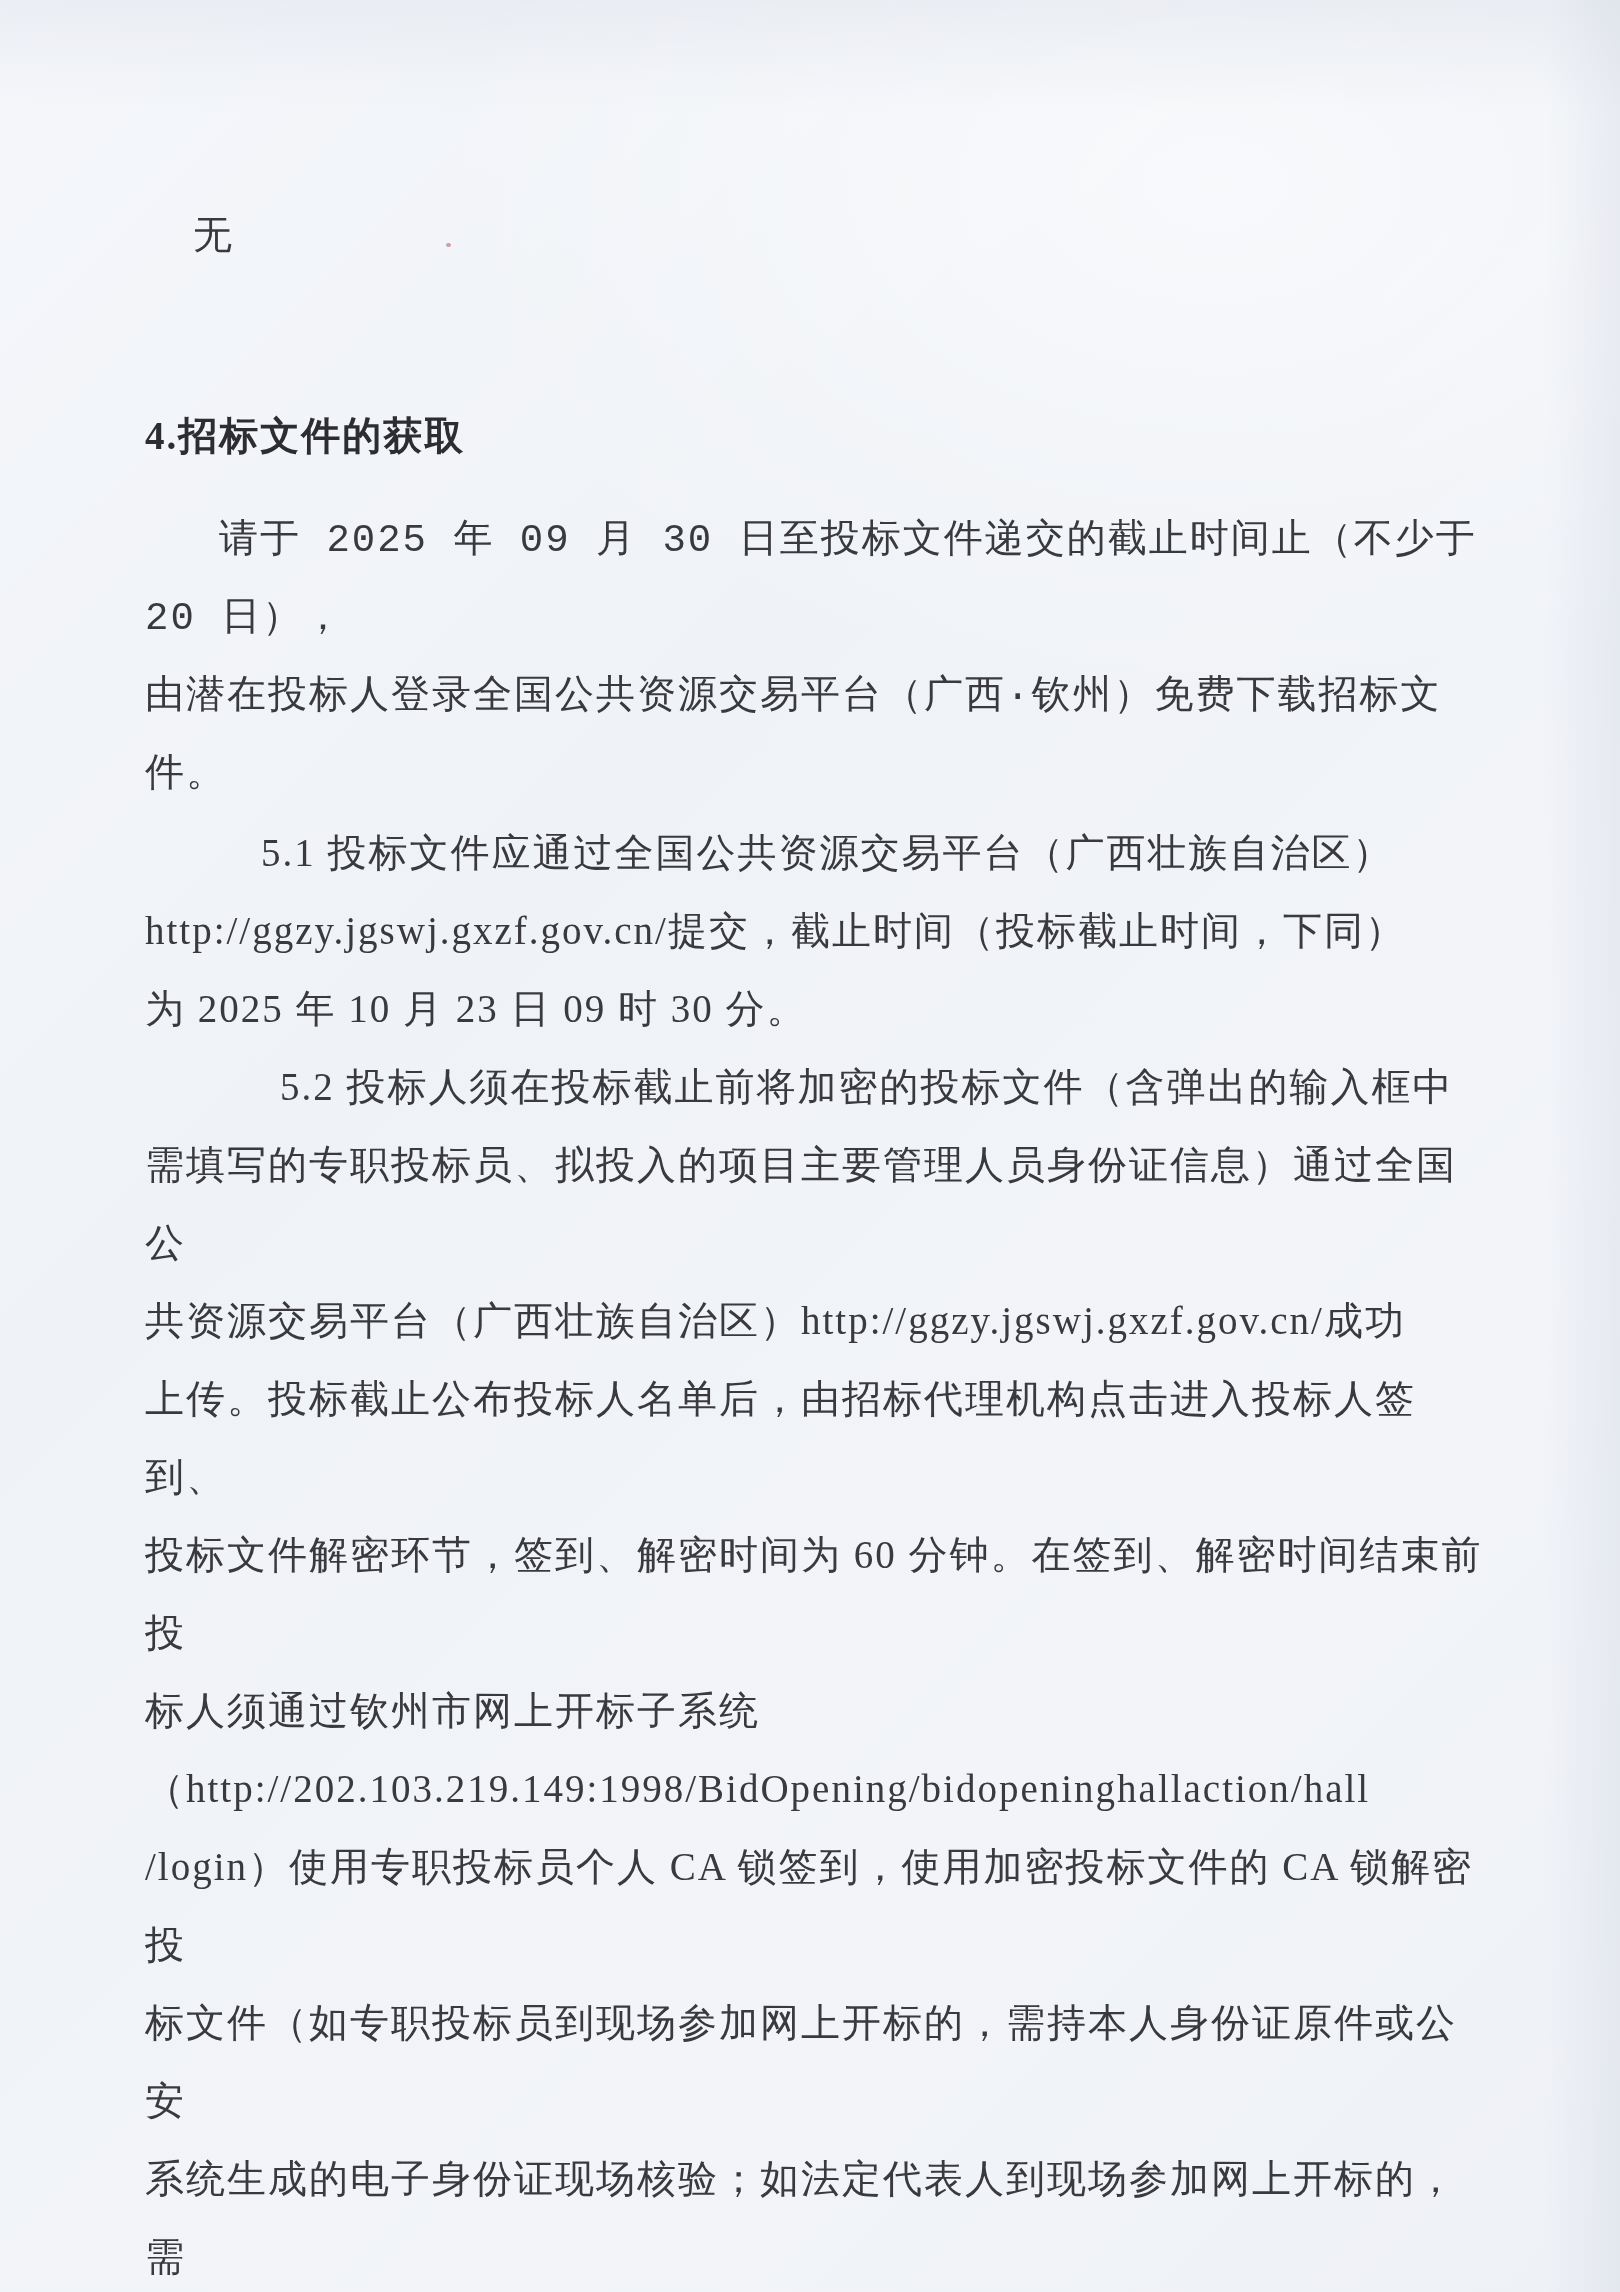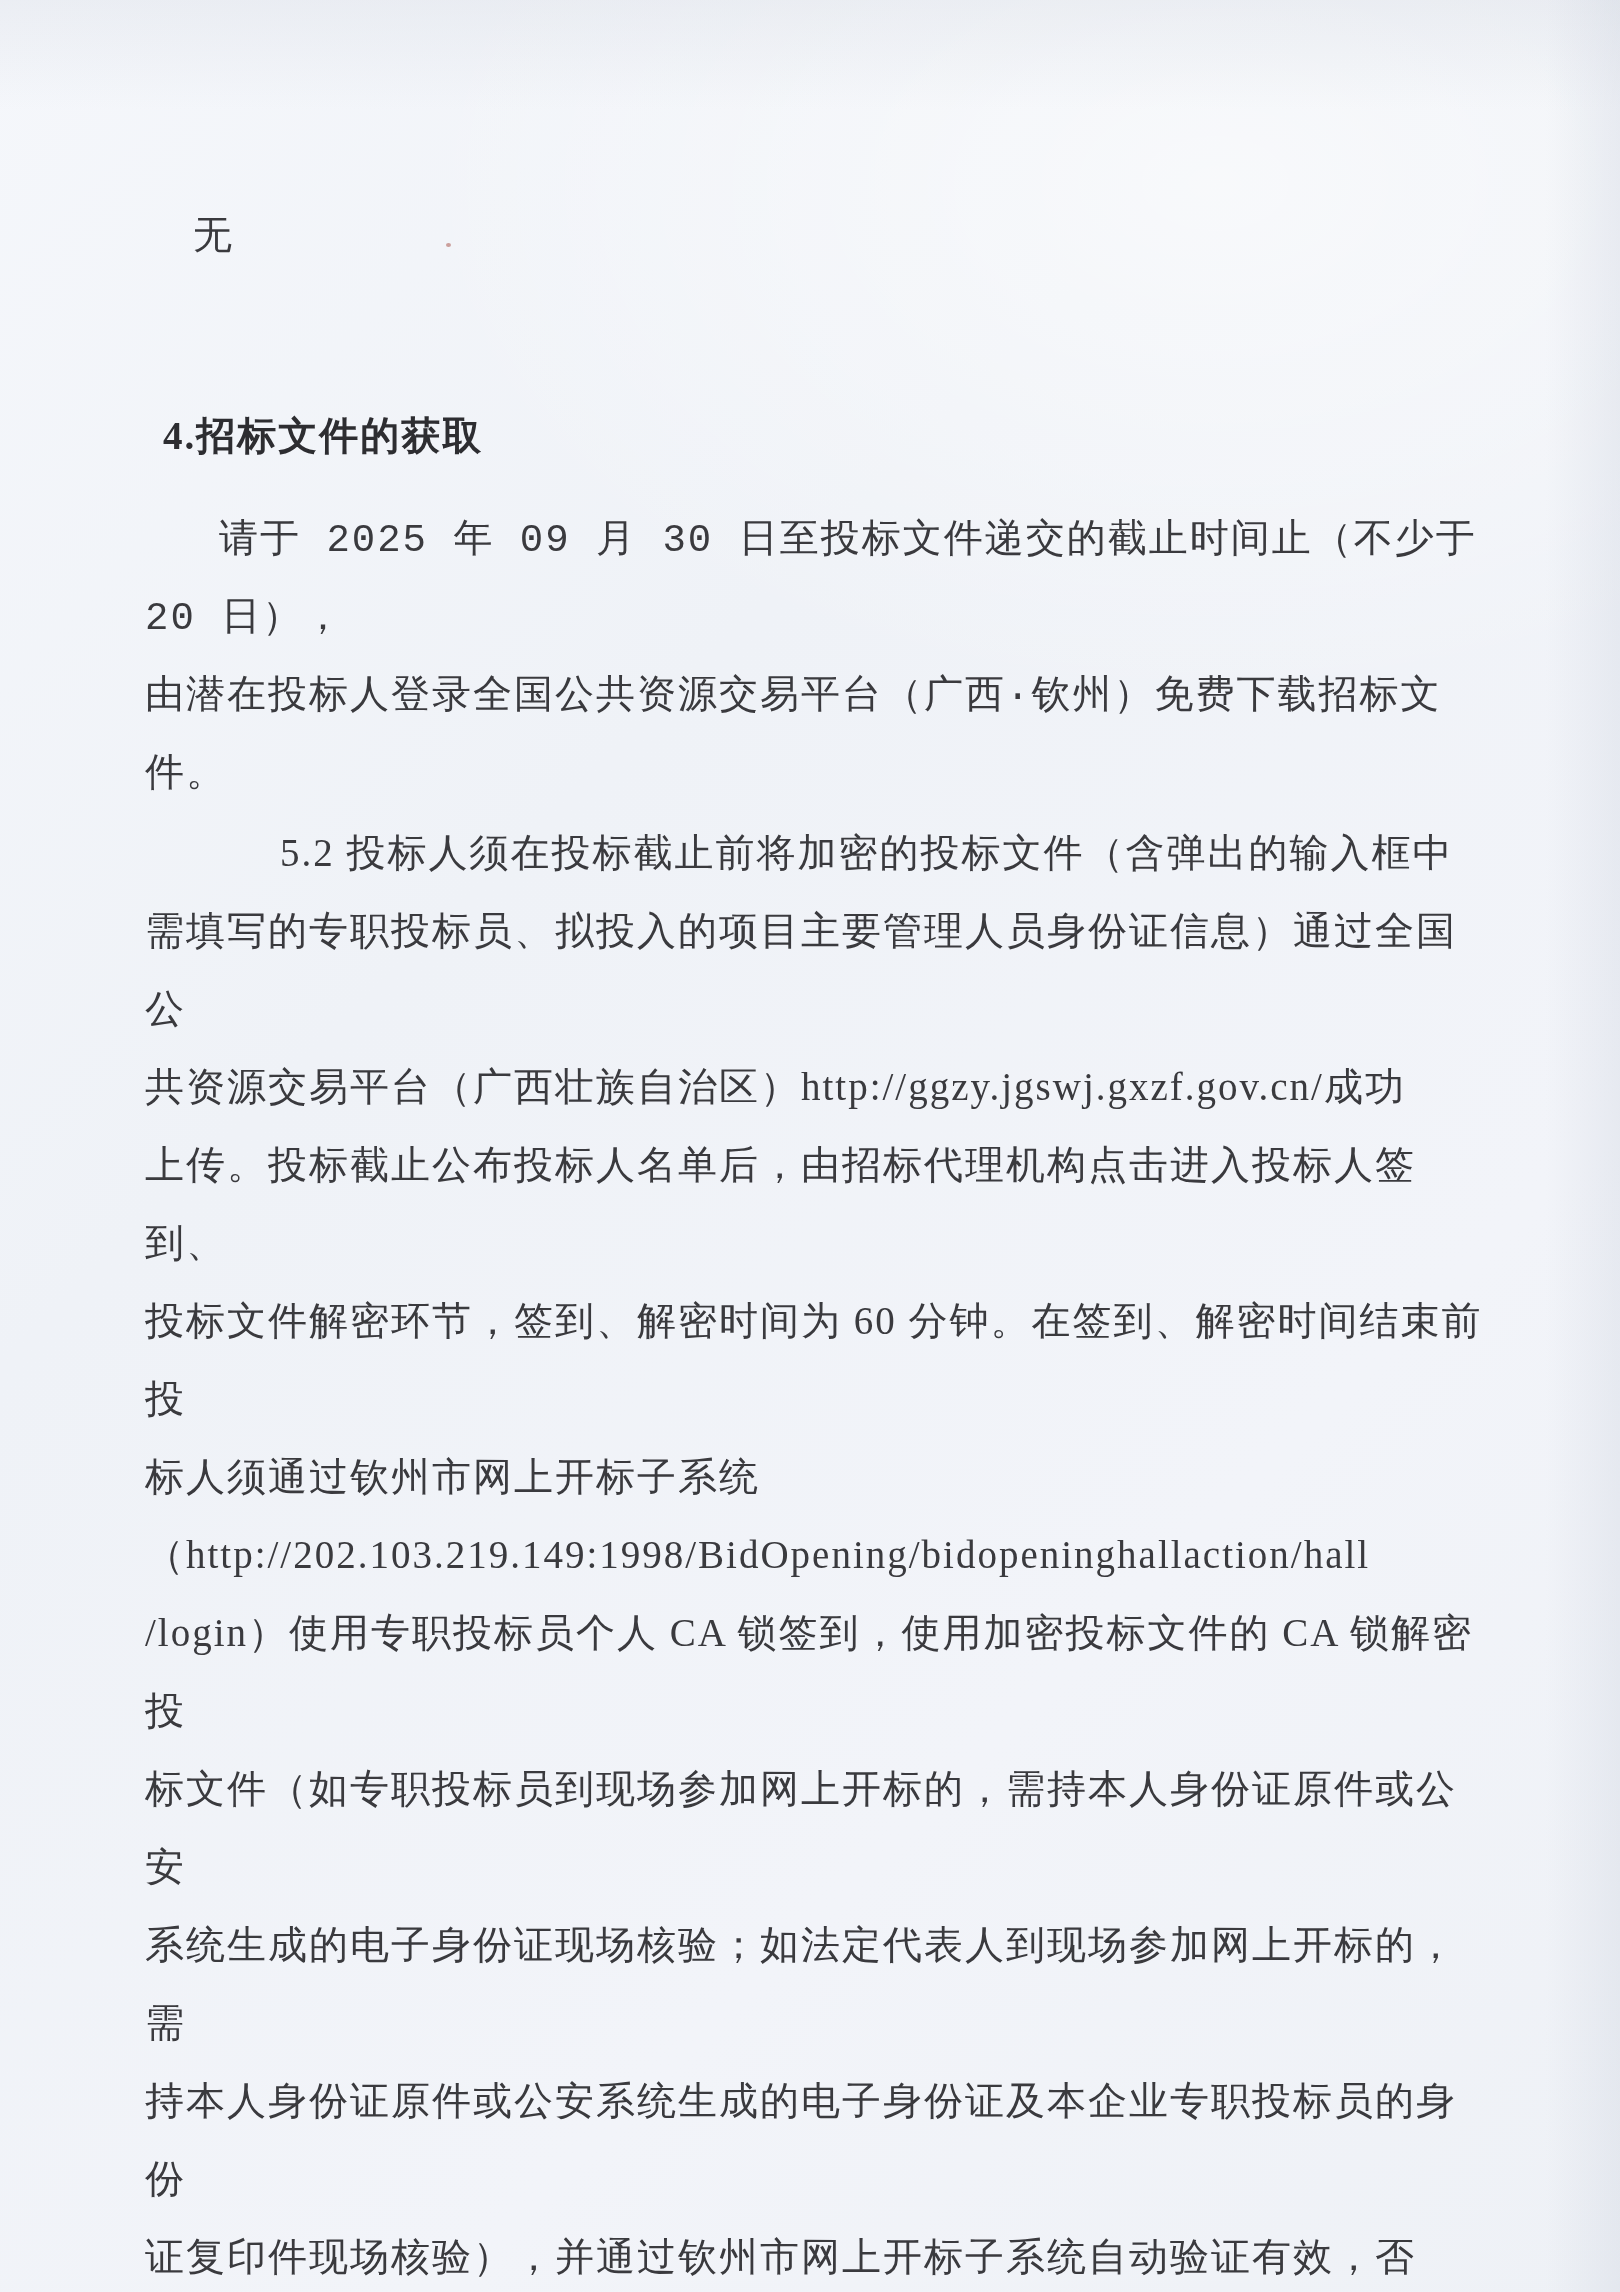--- a/index.html
+++ b/index.html
@@ -44,21 +44,21 @@
     white-space: pre-wrap;
     word-break: break-all;
   }
   .note {
     margin-left: 48px;
   }
   .heading {
     font-weight: 700;
     color: #2d2d31;
   }
-  .h4 { margin-top: 123px; margin-bottom: 27.4px; margin-left: 18px; }
+  .h4 { margin-top: 123px; margin-bottom: 27.4px; }
   .h5 { margin-top: 4.9px; }
   .indent-2 { text-indent: 74px; font-family: Liberation Mono, monospace; }
   .indent-3 { text-indent: 116px; }
   .indent-35 { text-indent: 135px; }
 </style>
 </head>
 <body>
 
 <div class="page">
   <div class="crease-top"></div>
@@ -68,20 +68,23 @@
   <div class="content">
 
     <div class="line note">无</div>
 
     <div class="line heading h4">4.招标文件的获取</div>
 
     <div class="line indent-2">请于 2025 年 09 月 30 日至投标文件递交的截止时间止（不少于 20 日），
 由潜在投标人登录全国公共资源交易平台（广西·钦州）免费下载招标文件。</div>
 
 
+    <div class="line indent-3">5.1 投标文件应通过全国公共资源交易平台（广西壮族自治区）
+http://ggzy.jgswj.gxzf.gov.cn/提交，截止时间（投标截止时间，下同）
+为 2025 年 10 月 23 日 09 时 30 分。</div>
 
     <div class="line indent-35">5.2 投标人须在投标截止前将加密的投标文件（含弹出的输入框中
 需填写的专职投标员、拟投入的项目主要管理人员身份证信息）通过全国公
 共资源交易平台（广西壮族自治区）http://ggzy.jgswj.gxzf.gov.cn/成功
 上传。投标截止公布投标人名单后，由招标代理机构点击进入投标人签到、
 投标文件解密环节，签到、解密时间为 60 分钟。在签到、解密时间结束前投
 标人须通过钦州市网上开标子系统
 （http://202.103.219.149:1998/BidOpening/bidopeninghallaction/hall
 /login）使用专职投标员个人 CA 锁签到，使用加密投标文件的 CA 锁解密投
 标文件（如专职投标员到现场参加网上开标的，需持本人身份证原件或公安

